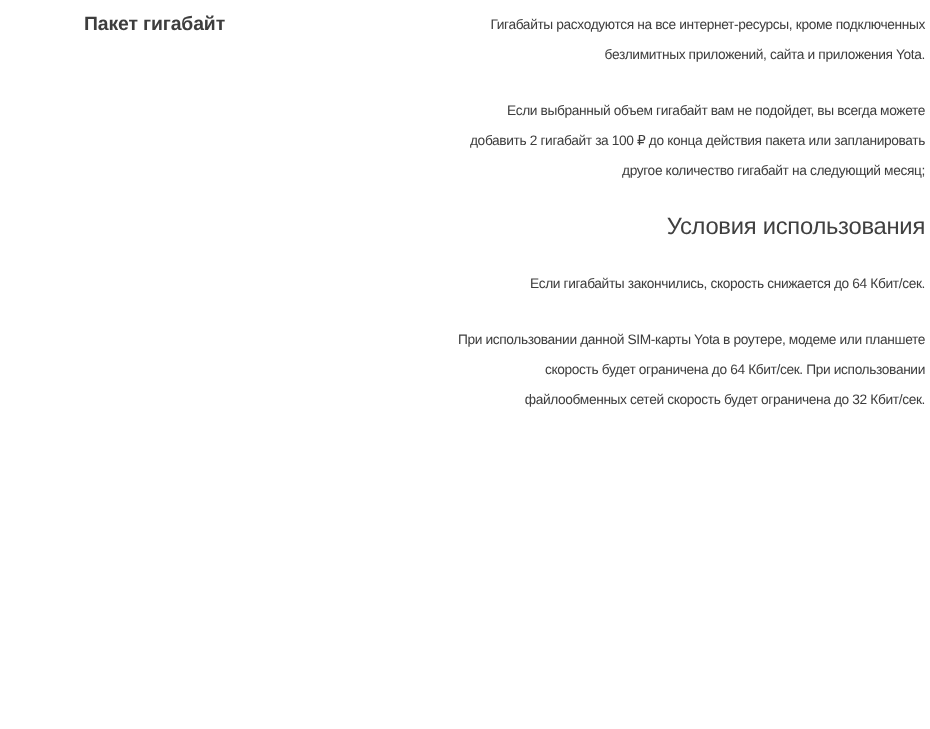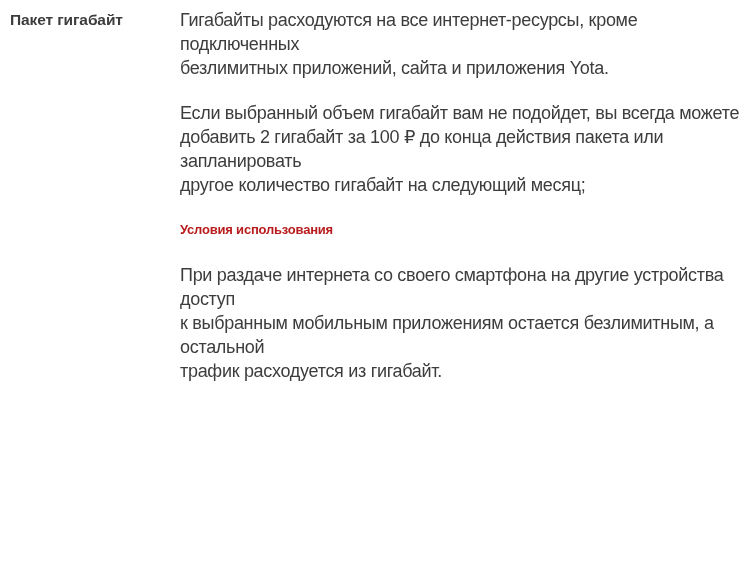--- a/index.html
+++ b/index.html
@@ -13,51 +13,52 @@
       width: 744px;
       height: 583px;
       overflow: hidden;
       background: #ffffff;
       font-family: "Liberation Sans", "DejaVu Sans", sans-serif;
       padding: 8px 0 0 10px;
     }
     .row {
       display: flex;
       align-items: flex-start;
+      text-align: right;
     }
     .label-col {
       flex: 0 0 170px;
       width: 170px;
     }
     .row-label {
       font-size: 15.5px;
       font-weight: 700;
       line-height: 24px;
       color: #3d3d3d;
       letter-spacing: -0.1px;
     }
     .content-col {
       flex: 1 1 auto;
       min-width: 0;
       padding-right: 4px;
     }
     .para {
       margin: 0 0 21px 0;
-      font-size: 18px;
+      font-size: 11px;
       line-height: 24px;
       color: #3d3d3d;
       letter-spacing: -0.3px;
       white-space: pre-line;
     }
     .muted-heading {
       margin: 0 0 21px 0;
-      font-size: 13px;
-      font-weight: 700;
+      font-size: 19px;
+      font-weight: 400;
       line-height: 24px;
-      color: #b91c1c;
+      color: #404040;
       letter-spacing: -0.2px;
     }
   </style>
 </head>
 <body>
 
 <div class="page">
   <section class="row">
 
     <div class="label-col">
@@ -68,22 +69,23 @@
       <p class="para">Гигабайты расходуются на все интернет-ресурсы, кроме подключенных
 безлимитных приложений, сайта и приложения Yota.</p>
 
       <p class="para">Если выбранный объем гигабайт вам не подойдет, вы всегда можете
 добавить 2 гигабайт за 100 ₽ до конца действия пакета или запланировать
 другое количество гигабайт на следующий месяц;</p>
 
       <h4 class="muted-heading">Условия использования</h4>
 
 
+      <p class="para">Если гигабайты закончились, скорость снижается до 64 Кбит/сек.</p>
 
 
+      <p class="para">При использовании данной SIM-карты Yota в роутере, модеме или планшете
+скорость будет ограничена до 64 Кбит/сек. При использовании
+файлообменных сетей скорость будет ограничена до 32 Кбит/сек.</p>
 
-      <p class="para">При раздаче интернета со своего смартфона на другие устройства доступ
-к выбранным мобильным приложениям остается безлимитным, а остальной
-трафик расходуется из гигабайт.</p>
     </div>
 
   </section>
 </div>
 
 </body></html>

